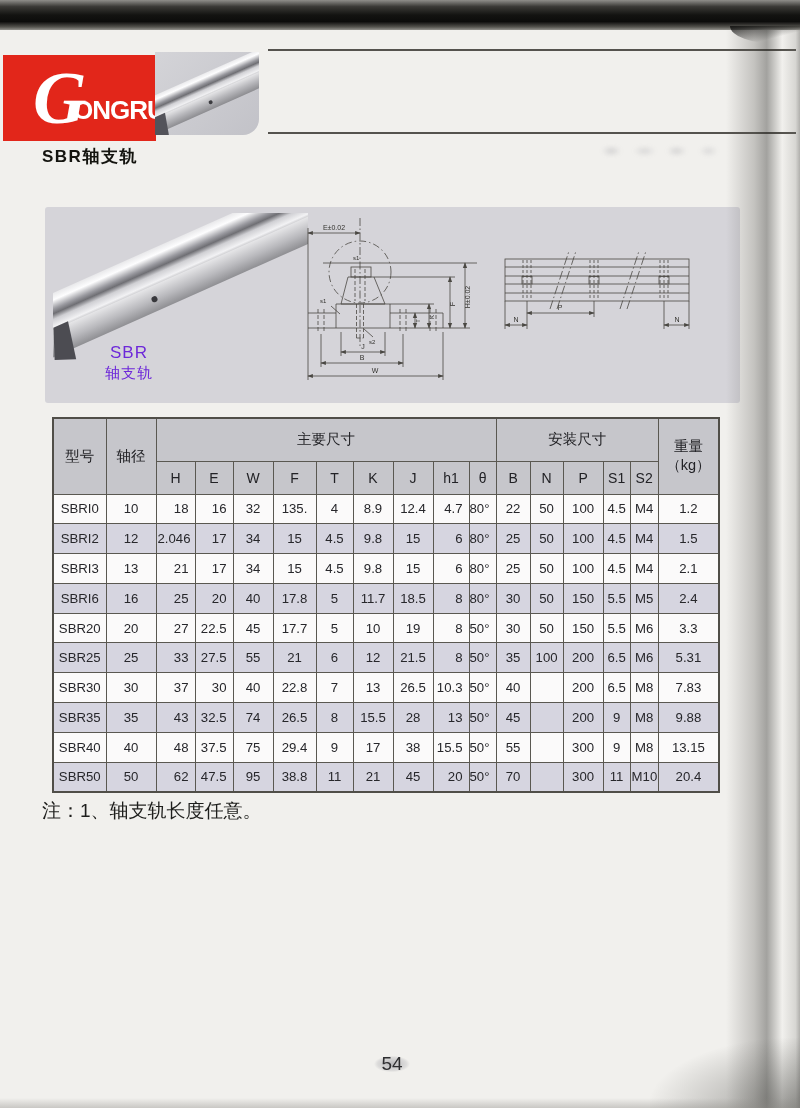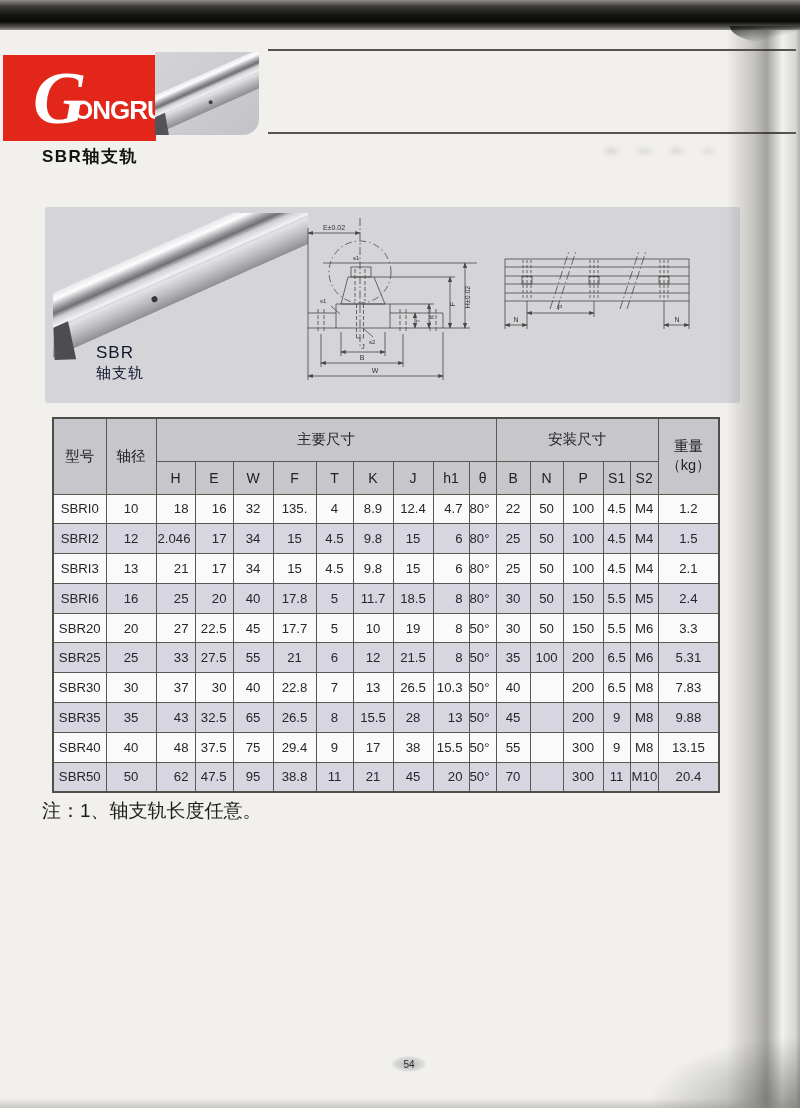--- a/index.html
+++ b/index.html
@@ -37,42 +37,42 @@
   .ghost{position:absolute;left:596px;top:141px;width:128px;height:20px;filter:blur(2px);
     background:
       radial-gradient(ellipse 14px 7px at 12% 50%,rgba(125,125,135,.30),transparent 70%),
       radial-gradient(ellipse 16px 7px at 38% 50%,rgba(125,125,135,.24),transparent 70%),
       radial-gradient(ellipse 14px 7px at 63% 50%,rgba(125,125,135,.28),transparent 70%),
       radial-gradient(ellipse 13px 7px at 88% 50%,rgba(125,125,135,.22),transparent 70%);}
   
   .panel{position:absolute;left:45px;top:207px;width:695px;height:196px;
     background:#d5d4d9;border-radius:3px;}
   .photo{position:absolute;left:8px;top:6px;}
-  .caption{position:absolute;left:51px;top:136px;width:92px;text-align:left;color:#0f172a;}
+  .caption{position:absolute;left:38px;top:136px;width:92px;text-align:center;color:#6d28d9;}
   .caption .c1{font-size:17px;letter-spacing:1px;line-height:20px;}
   .caption .c2{font-size:15px;letter-spacing:1px;line-height:19px;}
   .cs{position:absolute;left:248px;top:3px;}
   .tv{position:absolute;left:452px;top:36px;}
   
   table.spec{position:absolute;left:52px;top:417px;width:666px;border-collapse:collapse;
     table-layout:fixed;border:2px solid #504e48;}
   table.spec th,table.spec td{border:1px solid #5a5851;overflow:hidden;white-space:nowrap;}
   table.spec thead th{background:#c6c6cb;font-weight:normal;color:#222226;font-size:14.5px;}
   table.spec thead tr.sub th{font-size:14px;}
   tr.hr1{height:43px;} tr.hr2{height:33px;} tbody tr{height:29.8px;}
   table.spec td{font-size:13.2px;color:#27272b;background:#fbfafa;}
   tbody tr.shaded td{background:#d6d5e0;}
   td.c{text-align:center;} td.r{text-align:right;padding-right:6px;} td.l{text-align:left;padding-left:0;}
   th.wgt{line-height:1.35;font-size:14px;}
   
   .notes{position:absolute;left:42px;top:799px;font-size:19px;color:#1e1e1c;line-height:23px;}
   .notes .ind{margin-left:36px;}
   
-  .pagenum{position:absolute;left:383px;top:1052px;width:52px;height:24px;
-    display:flex;align-items:center;justify-content:center;font-size:10px;color:#2e2e30;
+  .pagenum{position:absolute;left:366px;top:1052px;width:52px;height:24px;
+    display:flex;align-items:center;justify-content:center;font-size:19px;color:#2e2e30;
     background:radial-gradient(ellipse 24px 11px at 50% 50%,rgba(138,138,144,.55) 0%,rgba(158,158,164,.25) 60%,transparent 75%);text-align:center;}
   svg text{font-family:"Liberation Sans",sans-serif;}
 </style>
 </head>
 <body>
 
 <div class="scan">
   <div class="top-band"></div>
   <div class="corner-wedge"></div>
 
@@ -433,21 +433,21 @@
           <td class="c">200</td>
           <td class="c">6.5</td>
           <td class="c">M8</td>
           <td class="c">7.83</td>
         </tr>
         <tr class="shaded">
           <td class="c">SBR35</td>
           <td class="c">35</td>
           <td class="r">43</td>
           <td class="r">32.5</td>
-          <td class="c">65</td>
+          <td class="c">74</td>
           <td class="c">26.5</td>
           <td class="c">8</td>
           <td class="c">15.5</td>
           <td class="c">28</td>
           <td class="r">13</td>
           <td class="l">50°</td>
           <td class="c">45</td>
           <td class="c"></td>
           <td class="c">200</td>
           <td class="c">9</td>

